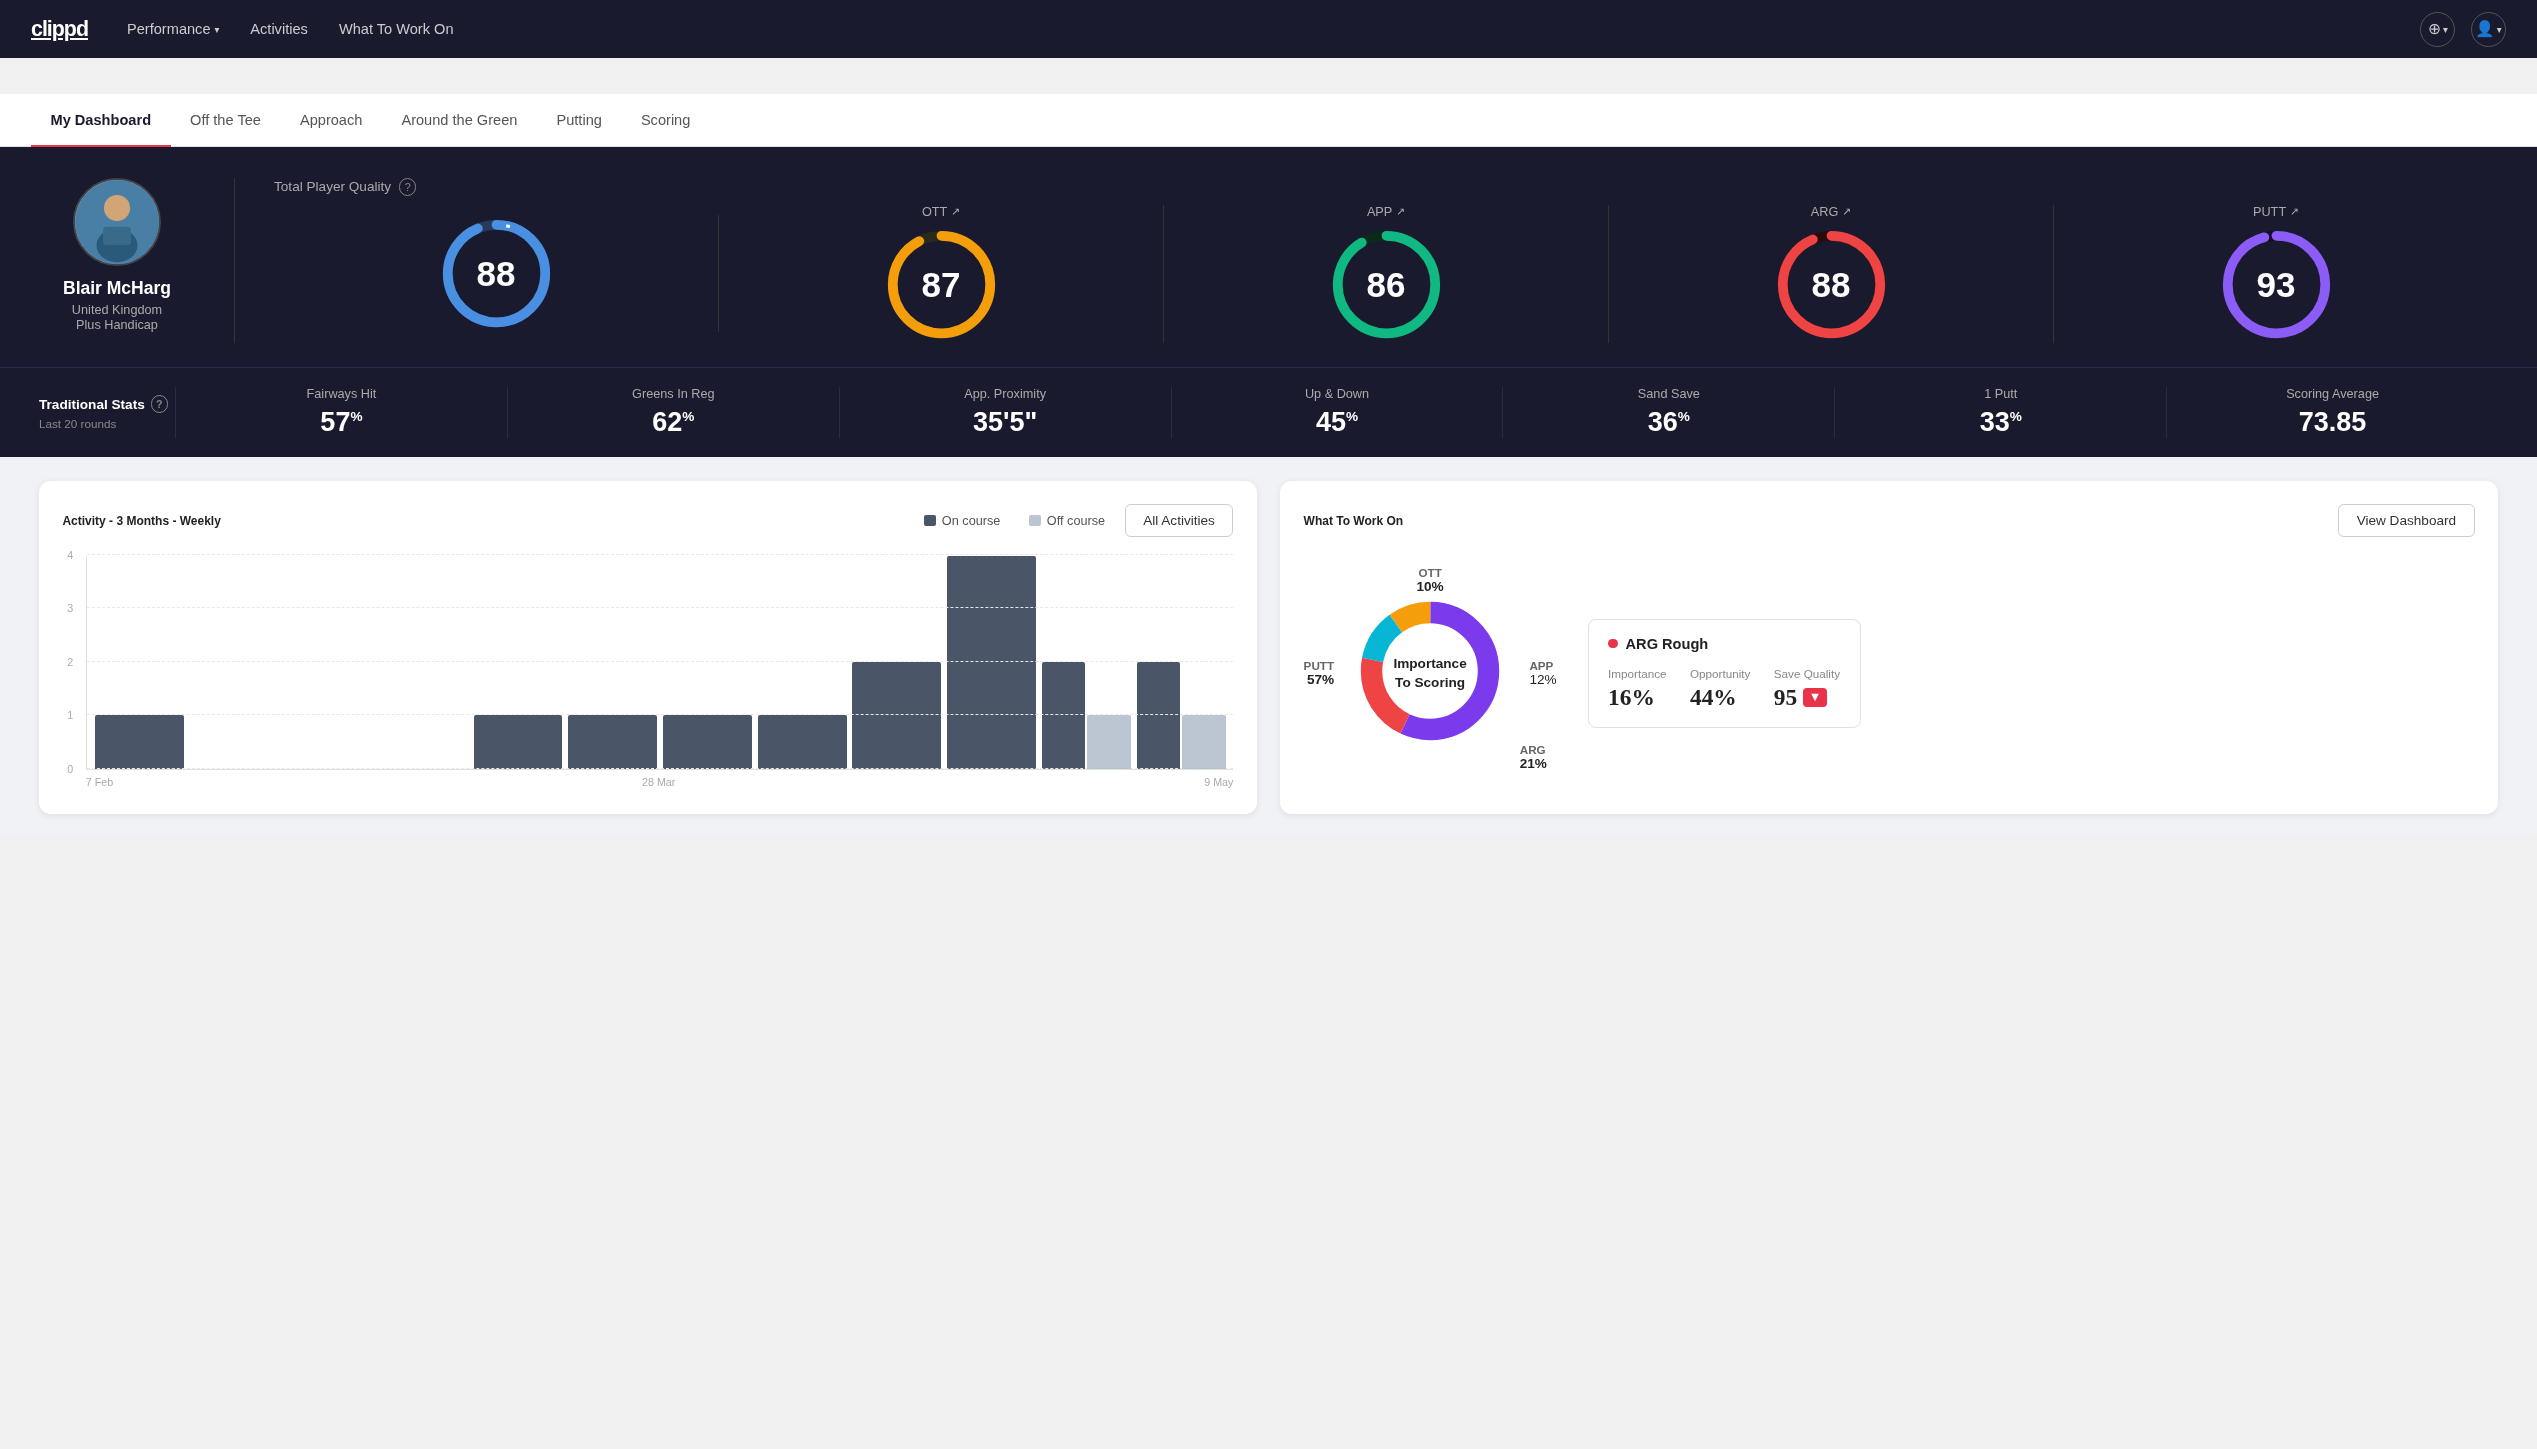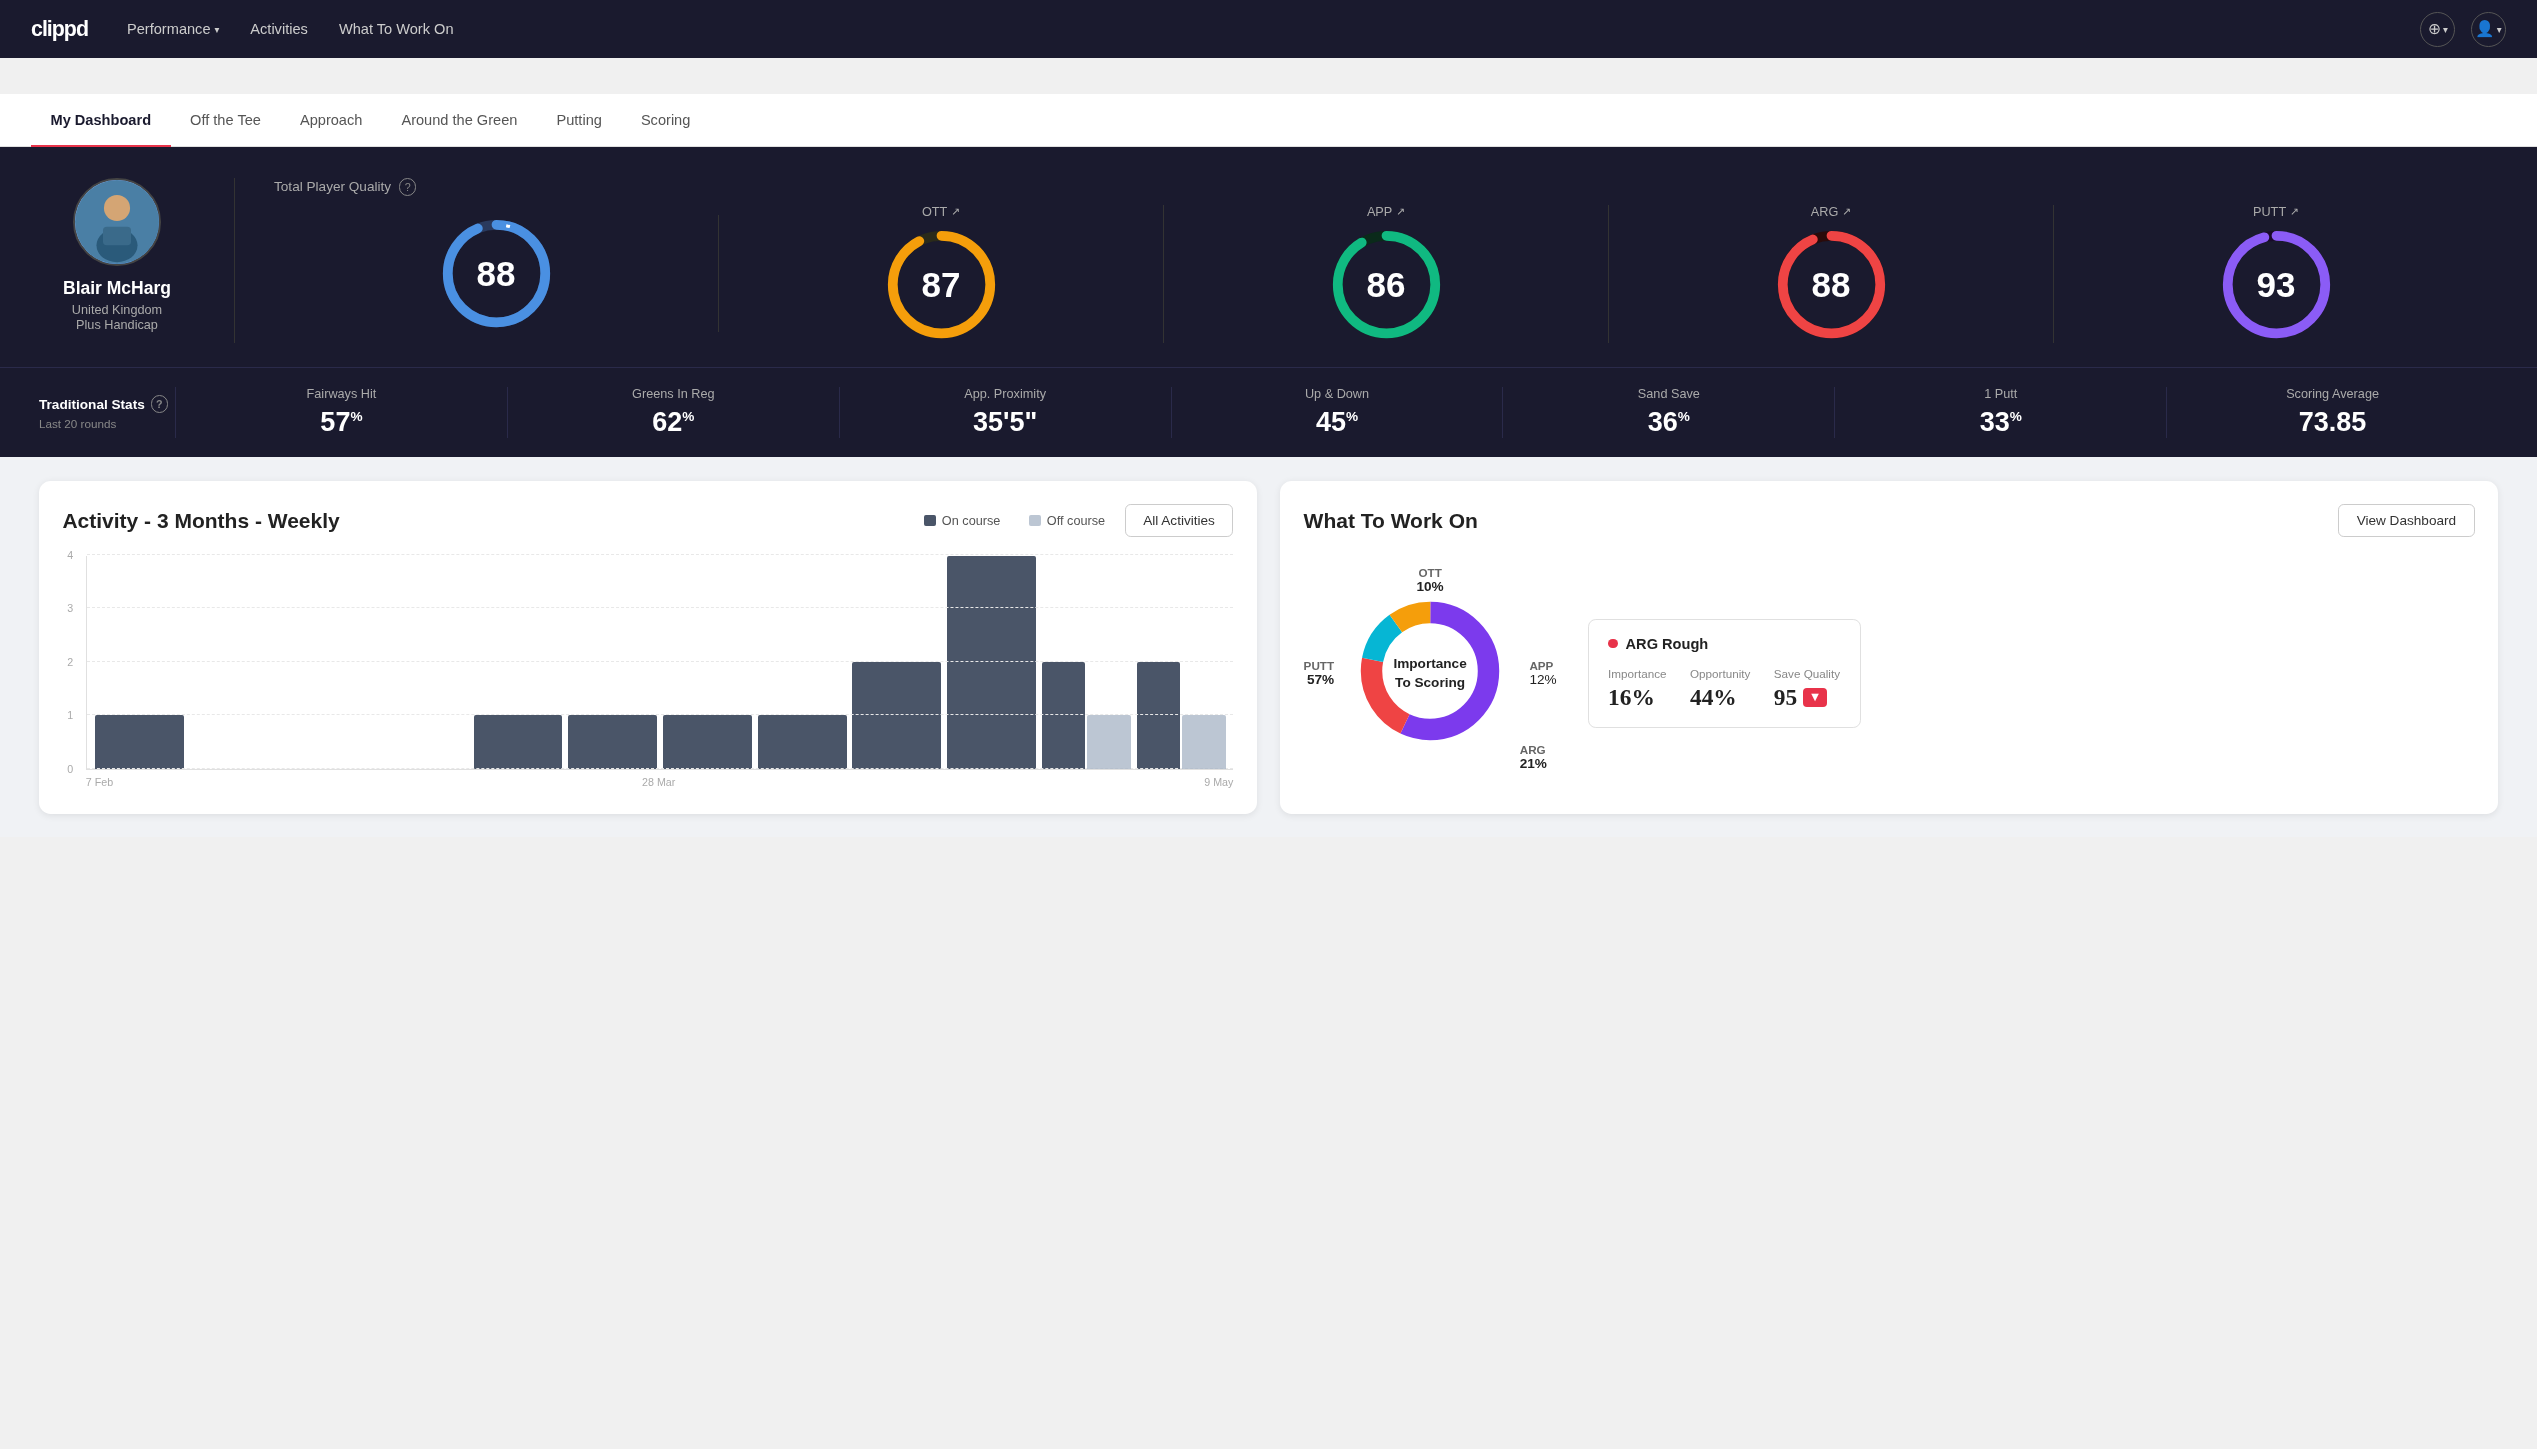--- a/index.html
+++ b/index.html
@@ -13,21 +13,21 @@
       padding: 0 31px;
       height: 58px;
       gap: 39px;
     }
     .logo {
       color: #e8334a;
       font-size: 21.4px;
       font-weight: 800;
       letter-spacing: -1px;
     }
-    .logo span { color: #fff; }
+    .logo span { color: #fff; text-decoration: underline; }
     .nav-links { display: flex; gap: 31px; align-items: center; flex: 1; }
     .nav-link {
       color: #ccc;
       font-size: 14.6px;
       cursor: pointer;
       display: flex;
       align-items: center;
       gap: 3.9px;
       padding: 3.9px 0;
     }
@@ -147,21 +147,21 @@
       flex: 1;
       color: #222;
       box-shadow: 0 1.9px 7.8px rgba(0,0,0,0.08);
     }
     .panel-header {
       display: flex;
       align-items: center;
       justify-content: space-between;
       margin-bottom: 19.5px;
     }
-    .panel-title { font-size: 21px; font-weight: 600; color: #222; }
+    .panel-title { font-size: 12px; font-weight: 600; color: #222; }
     .legend { display: flex; gap: 29px; align-items: flex-start; }
     .legend-item { display: flex; align-items: center; gap: 5.8px; font-size: 12.7px; color: #555; }
     .legend-dot { width: 11.7px; height: 11.7px; border-radius: 1.9px; }
 
     
     .btn-outline {
       border: 1px solid #ccc;
       background: #fff;
       color: #333;
       padding: 7.8px 17.5px;

